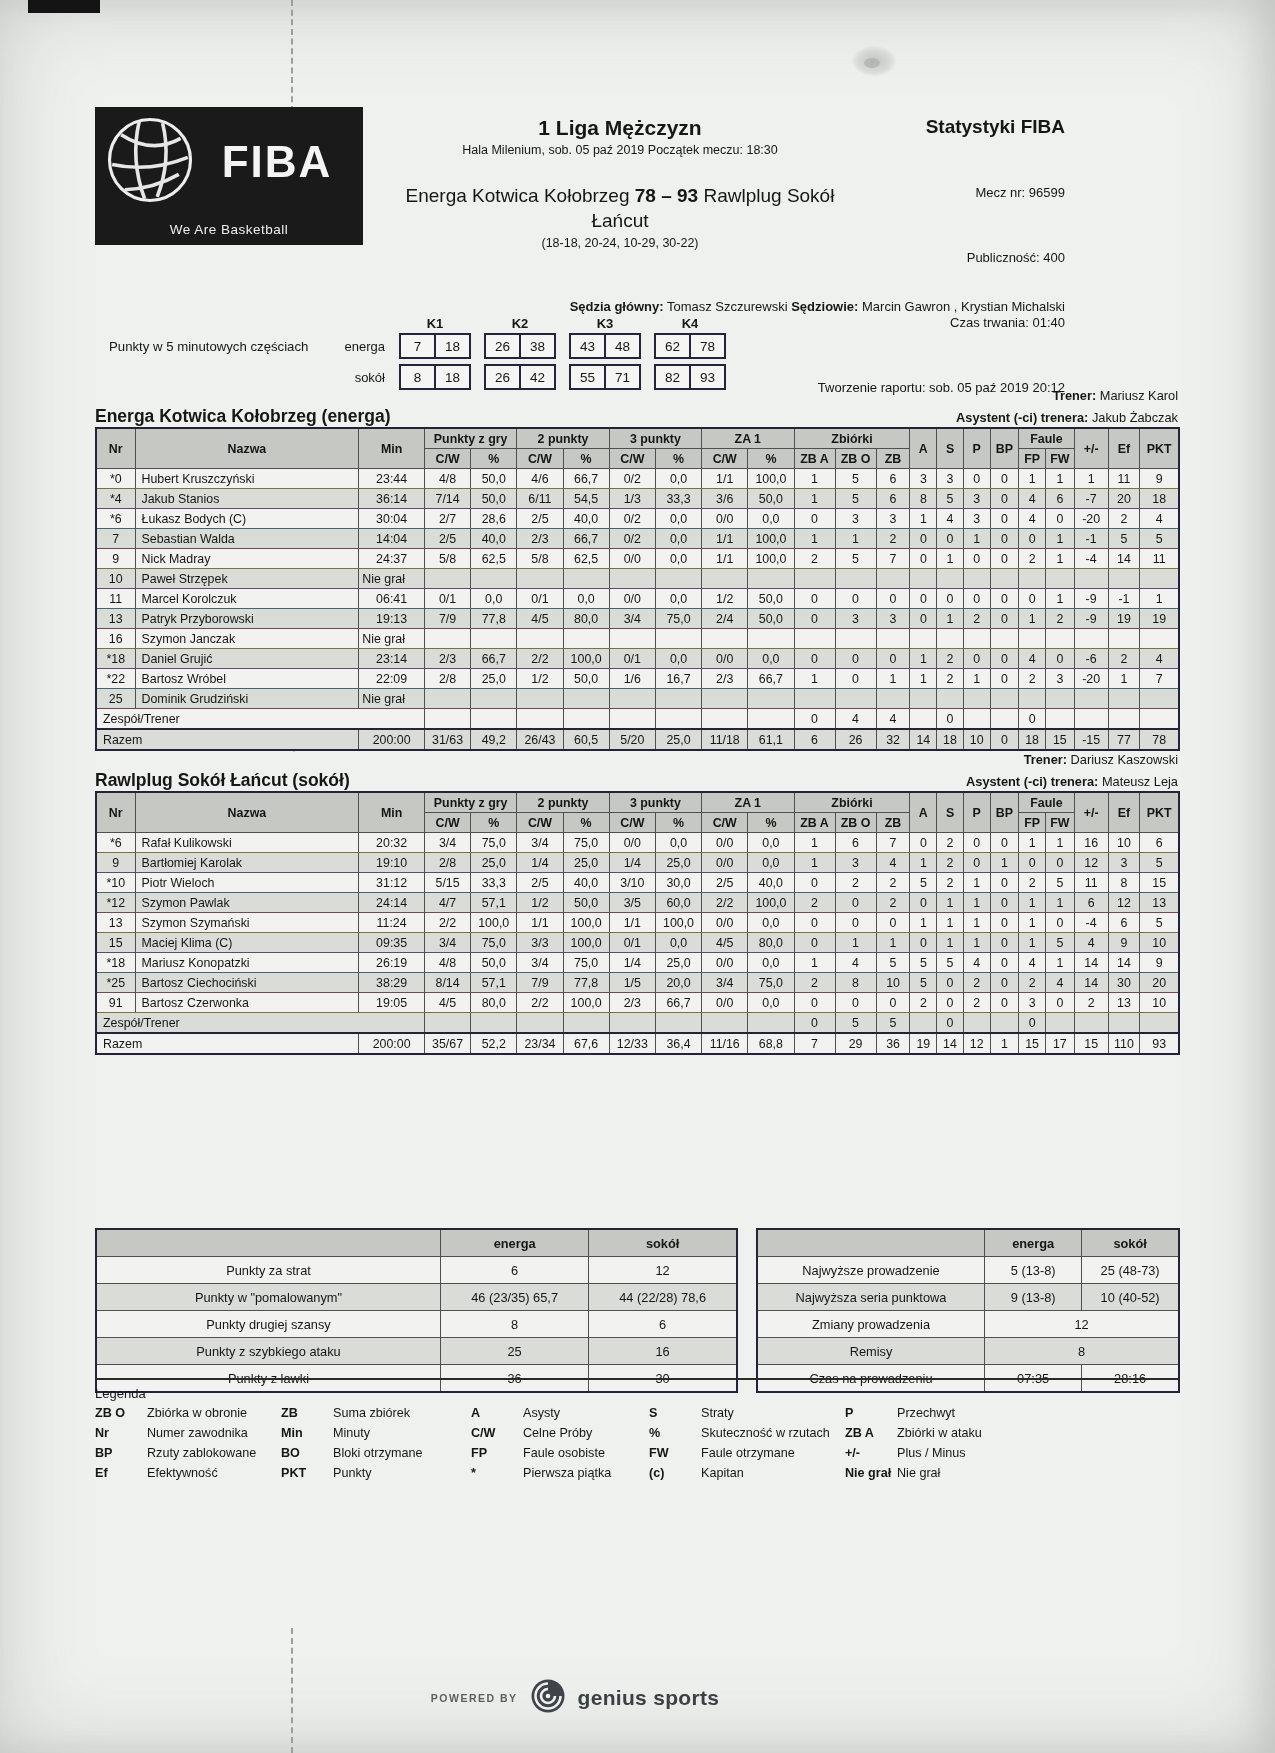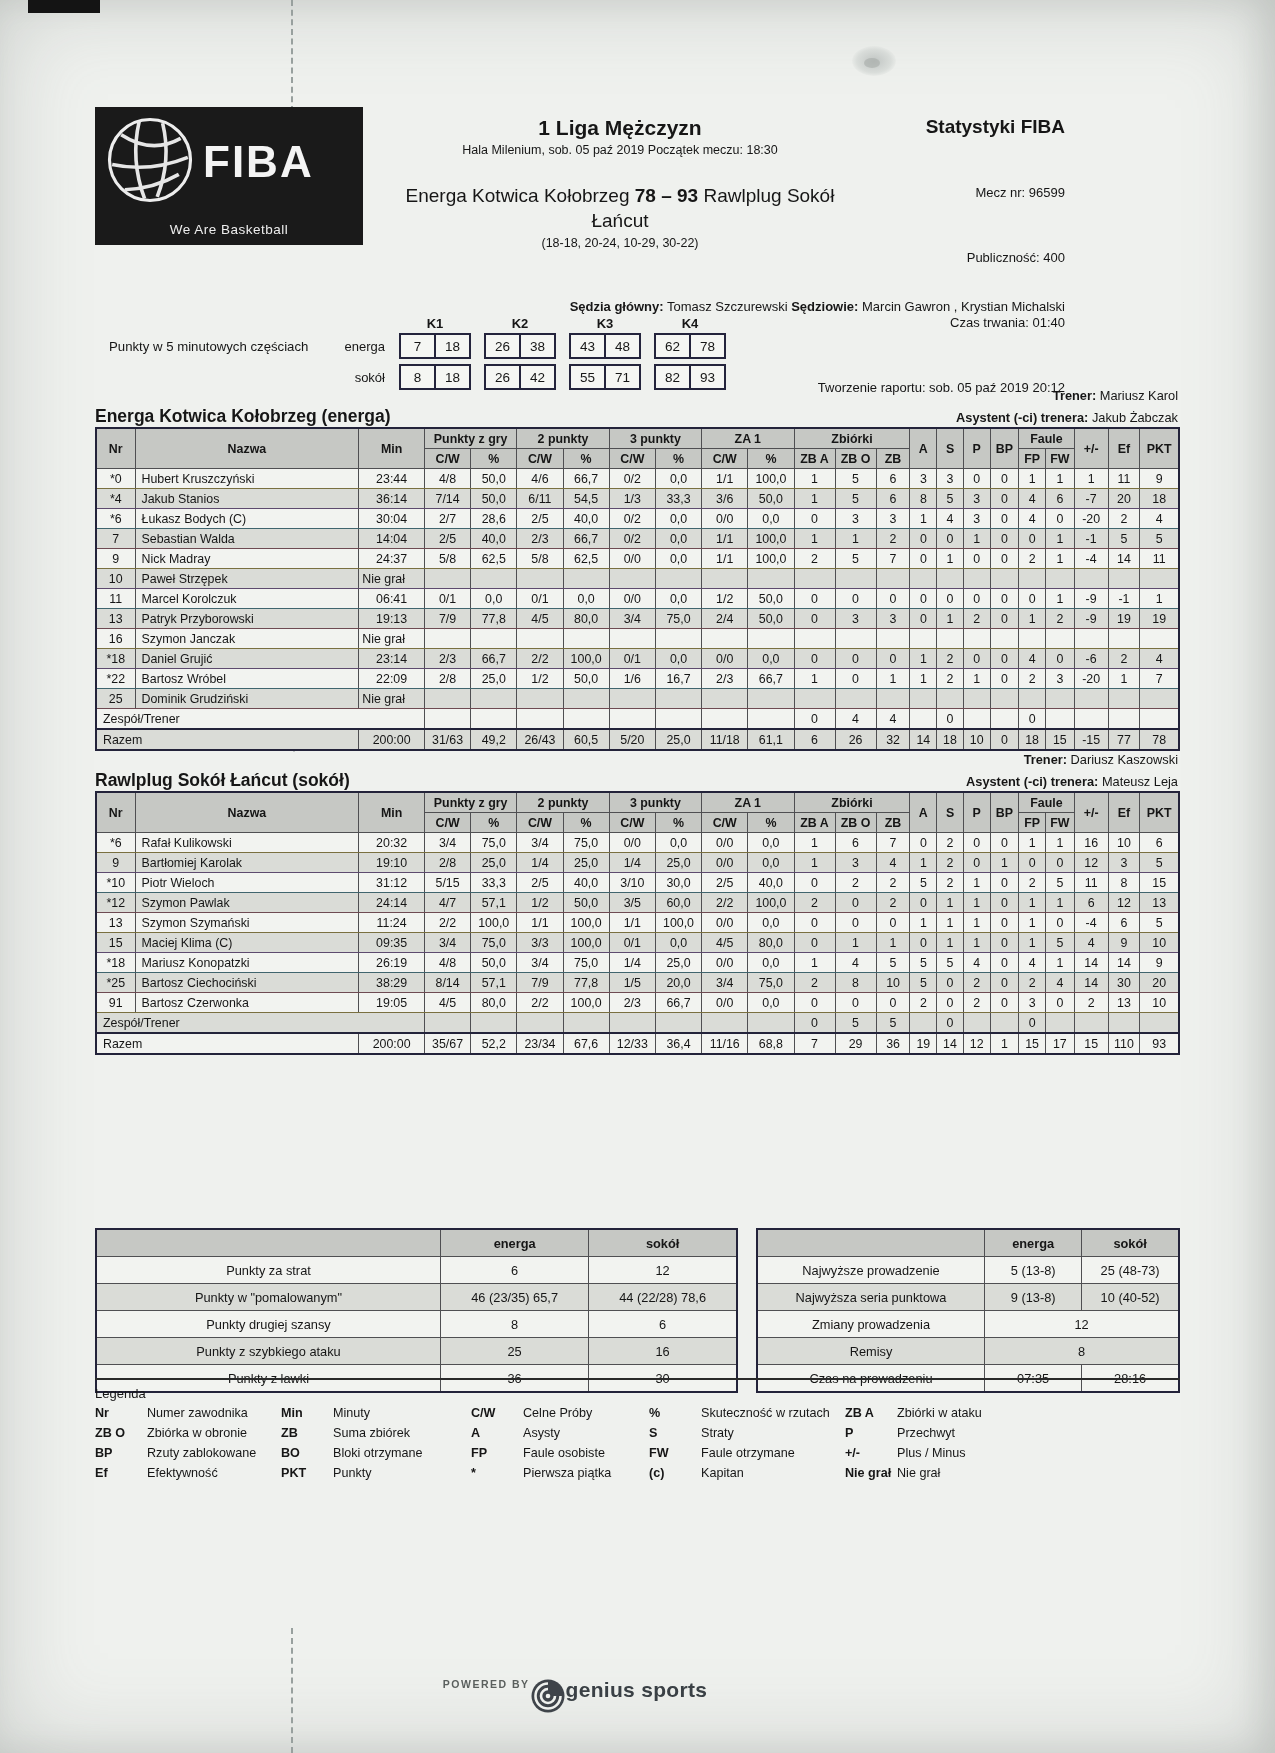--- a/index.html
+++ b/index.html
@@ -13,21 +13,21 @@
   .fold-top{left:291px;top:0;height:112px;border-left:2px dashed #98a09e;}
   .fold-mid{left:293px;top:552px;height:200px;border-left:2px dotted #c2c7c4;}
   .fold-bottom{left:291px;top:1628px;height:125px;border-left:2px dashed #98a09e;}
   .smudge{position:absolute;left:852px;top:46px;width:44px;height:30px;border-radius:50%;
           background:radial-gradient(ellipse at center,#b9bebc 0%,#d6dad7 55%,transparent 75%);opacity:.85;}
   .smudge2{position:absolute;left:864px;top:58px;width:16px;height:10px;border-radius:50%;background:#a7aca9;opacity:.6;}
   
   .fiba-logo{position:absolute;left:95px;top:107px;width:268px;height:138px;background:#1a1a1a;
              display:flex;flex-direction:column;justify-content:space-between;}
   .fiba-top{display:flex;align-items:center;gap:8px;padding:8px 12px 0 10px;}
-  .fiba-word{flex:1;color:#f4f4f4;font-size:44px;font-weight:bold;letter-spacing:2px;}
+  .fiba-word{flex:1;text-align:center;color:#f4f4f4;font-size:44px;font-weight:bold;letter-spacing:2px;}
   .fiba-tagline{color:#eeeeee;font-size:13.5px;text-align:center;padding-bottom:8px;letter-spacing:.5px;}
   .head-center{position:absolute;left:380px;top:116px;width:480px;text-align:center;}
   .league-title{font-size:21px;font-weight:bold;}
   .venue-line{font-size:12.5px;margin-top:3px;}
   .matchup{font-size:19px;margin-top:27px;line-height:1.3;}
   .matchup b{font-weight:bold;}
   .quarter-line{font-size:12.5px;margin-top:3px;}
   .head-right{position:absolute;right:210px;top:116px;text-align:right;}
   .stats-title{font-size:19px;font-weight:bold;margin-bottom:16px;}
   .head-info div{font-size:13px;line-height:1.62;margin-top:44px;}
@@ -79,22 +79,22 @@
   .sum-table tbody tr:nth-child(odd){background:#f2f3f0;}
   .sum-table tbody tr:nth-child(even){background:#dadcd7;}
   .sum-left{width:643px;} .sum-right{width:424px;}
   
   .legend{position:absolute;left:95px;top:1378px;width:1085px;border-top:2px solid #2a2a2a;padding-top:6px;}
   .legend-title{font-size:13px;margin-bottom:5px;}
   .legend-row{display:grid;grid-template-columns:186px 190px 178px 196px auto;height:20px;}
   .legend-item{font-size:12.6px;white-space:nowrap;}
   .legend-abbr{display:inline-block;min-width:52px;font-weight:bold;}
   
-  .footer{position:absolute;top:1678px;left:0;width:1150px;display:flex;
-          justify-content:center;}
+  .footer{position:absolute;top:1678px;left:0;width:1150px;display:flex;align-items:center;
+          justify-content:center;gap:12px;}
   .powered-by{font-size:10.5px;letter-spacing:1.5px;color:#5a5f5d;font-weight:bold;}
   .brand{font-size:21px;font-weight:bold;color:#3a4045;letter-spacing:.3px;}
 </style>
 </head>
 <body>
 
 <div class="page">
 
   <div class="mark-topleft"></div>
   <div class="fold fold-top"></div>
@@ -1048,32 +1048,32 @@
             </tr>
           </tbody>
         </table>
       </div>
   </div>
 
   <div class="legend">
     <div class="legend-title">Legenda</div>
     <div class="legend-rows">
         <div class="legend-row">
+          <div class="legend-item"><span class="legend-abbr">ZB O</span><span>Zbiórka w obronie</span></div>
+          <div class="legend-item"><span class="legend-abbr">ZB</span><span>Suma zbiórek</span></div>
+          <div class="legend-item"><span class="legend-abbr">A</span><span>Asysty</span></div>
+          <div class="legend-item"><span class="legend-abbr">S</span><span>Straty</span></div>
+          <div class="legend-item"><span class="legend-abbr">P</span><span>Przechwyt</span></div>
+        </div>
+        <div class="legend-row">
           <div class="legend-item"><span class="legend-abbr">Nr</span><span>Numer zawodnika</span></div>
           <div class="legend-item"><span class="legend-abbr">Min</span><span>Minuty</span></div>
           <div class="legend-item"><span class="legend-abbr">C/W</span><span>Celne Próby</span></div>
           <div class="legend-item"><span class="legend-abbr">%</span><span>Skuteczność w rzutach</span></div>
           <div class="legend-item"><span class="legend-abbr">ZB A</span><span>Zbiórki w ataku</span></div>
-        </div>
-        <div class="legend-row">
-          <div class="legend-item"><span class="legend-abbr">ZB O</span><span>Zbiórka w obronie</span></div>
-          <div class="legend-item"><span class="legend-abbr">ZB</span><span>Suma zbiórek</span></div>
-          <div class="legend-item"><span class="legend-abbr">A</span><span>Asysty</span></div>
-          <div class="legend-item"><span class="legend-abbr">S</span><span>Straty</span></div>
-          <div class="legend-item"><span class="legend-abbr">P</span><span>Przechwyt</span></div>
         </div>
         <div class="legend-row">
           <div class="legend-item"><span class="legend-abbr">BP</span><span>Rzuty zablokowane</span></div>
           <div class="legend-item"><span class="legend-abbr">BO</span><span>Bloki otrzymane</span></div>
           <div class="legend-item"><span class="legend-abbr">FP</span><span>Faule osobiste</span></div>
           <div class="legend-item"><span class="legend-abbr">FW</span><span>Faule otrzymane</span></div>
           <div class="legend-item"><span class="legend-abbr">+/-</span><span>Plus / Minus</span></div>
         </div>
         <div class="legend-row">
           <div class="legend-item"><span class="legend-abbr">Ef</span><span>Efektywność</span></div>

